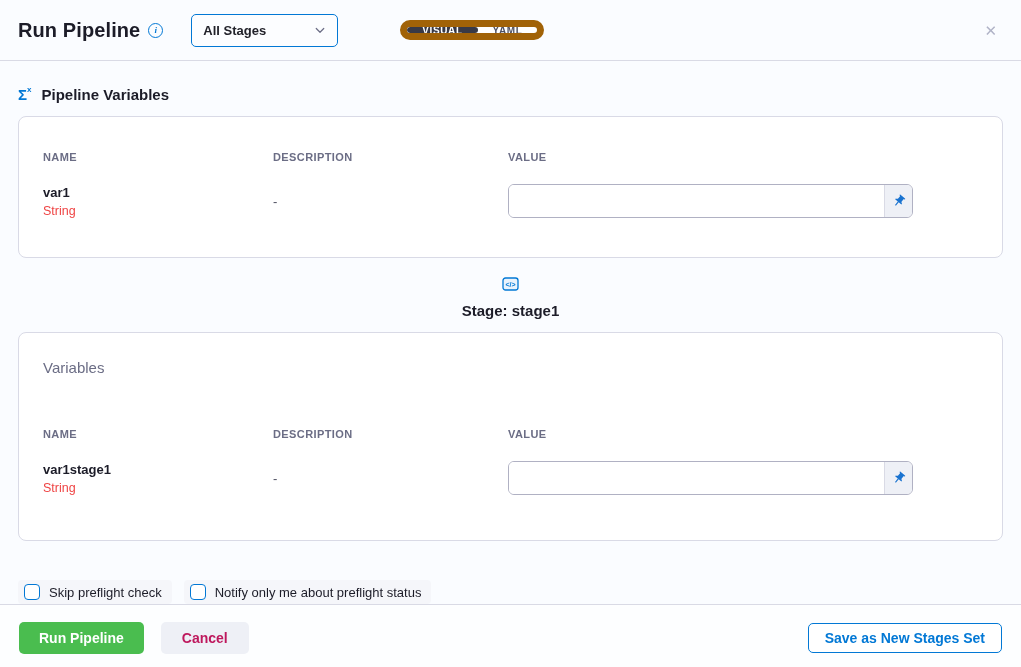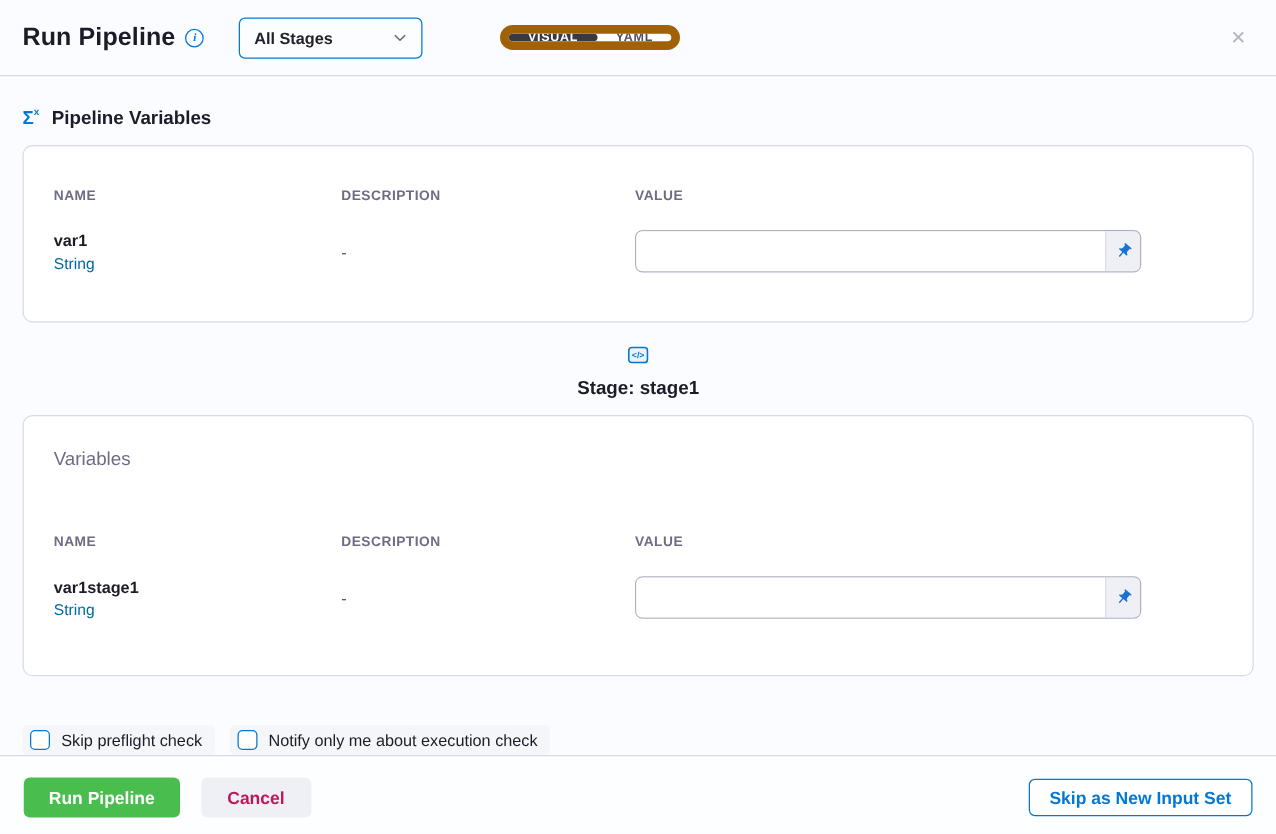--- a/index.html
+++ b/index.html
@@ -78,21 +78,21 @@
     padding-top:26px; font-size:15px; font-weight:500; color:#6b6d85;
   }
   .var-table { display:grid; grid-template-columns:230px 235px 1fr; }
   .table-head { margin-top:34px; }
   .card-2 .table-head { margin-top:52px; }
   .th {
     font-size:11px; font-weight:700; letter-spacing:.4px; color:#6b6d85;
   }
   .table-row { margin-top:21px; align-items:center; }
   .cell-name .vname { font-size:13px; font-weight:700; color:#1c1c28; }
-  .cell-name .vtype { font-size:12.5px; color:#0369a1; margin-top:4px; }
+  .cell-name .vtype { font-size:12.5px; color:#ef4444; margin-top:4px; }
   .cell-desc { font-size:13px; color:#4f5162; }
   .input-group {
     width:405px; height:34px;
     border:1px solid #b0b1c3; border-radius:6px;
     background:#ffffff; display:flex; overflow:hidden;
   }
   .value-input {
     flex:1 1 auto; border:none; outline:none; min-width:0;
     padding:0 10px; font-size:13px; font-family:inherit; color:#1c1c28;
     background:#ffffff;
@@ -228,23 +228,23 @@
     </div>
   </div>
 
   <div class="options-row">
     <div class="checkbox-group">
       <div class="checkbox"></div>
       <div class="checkbox-label">Skip preflight check</div>
     </div>
     <div class="checkbox-group">
       <div class="checkbox"></div>
-      <div class="checkbox-label">Notify only me about execution check</div>
+      <div class="checkbox-label">Notify only me about preflight status</div>
     </div>
   </div>
 
 </div>
 
 <div class="footer">
   <button class="btn btn-run">Run Pipeline</button>
   <button class="btn btn-cancel">Cancel</button>
-  <button class="btn btn-save">Skip as New Input Set</button>
+  <button class="btn btn-save">Save as New Stages Set</button>
 </div>
 
 </body></html>

